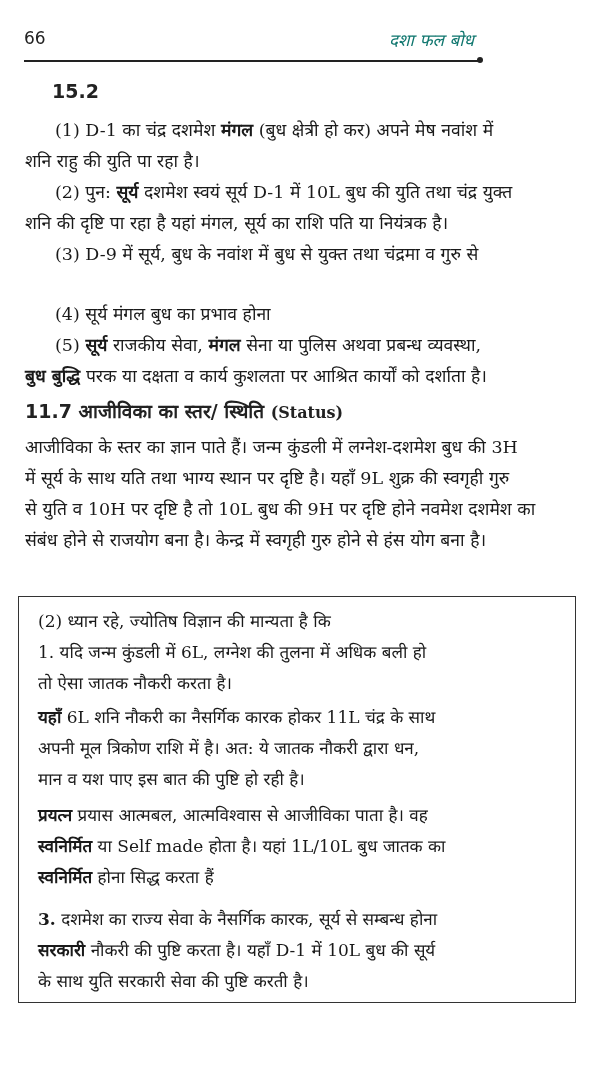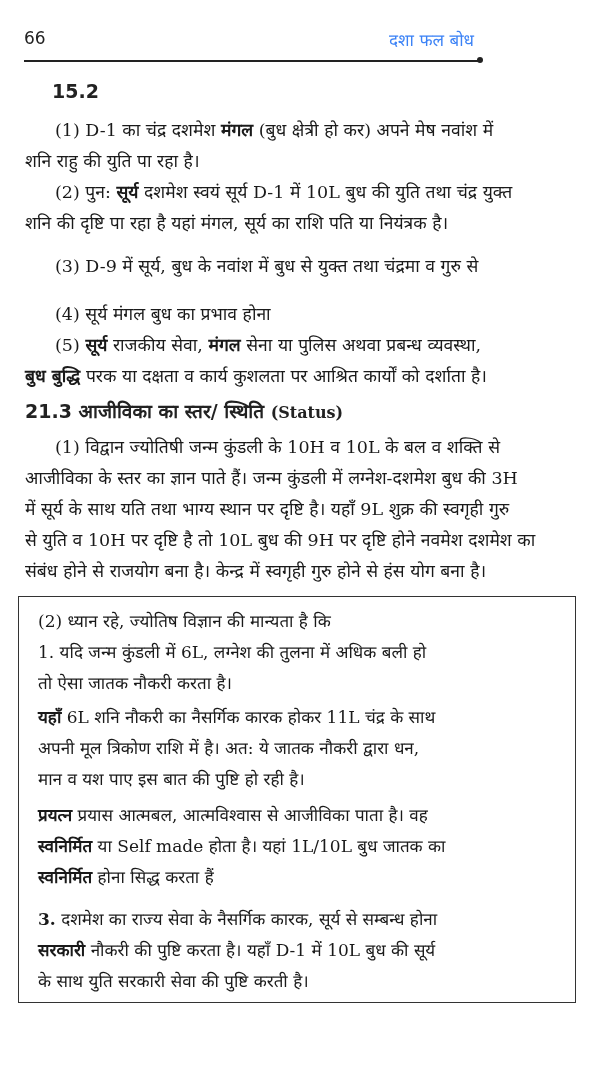--- a/index.html
+++ b/index.html
@@ -4,21 +4,21 @@
 <style>
   html, body { margin: 0; padding: 0; }
   body {
     width: 600px; height: 1068px; background: #ffffff; color: #1a1a1a;
     font-family: "DejaVu Serif", "Liberation Serif", serif;
     position: relative; overflow: hidden;
   }
   .page { position: absolute; left: 0; top: 0; width: 500px; height: 1068px; }
   .header { position: absolute; left: 24px; right: 18px; top: 28px; height: 26px; }
   .page-num { position: absolute; left: 0; top: 0; font-family: "DejaVu Sans", sans-serif; font-size: 17px; color: #222; }
-  .running-title { position: absolute; right: 8px; top: 0; font-family: "DejaVu Sans", sans-serif; font-size: 17px; color: #3b82f6; }
+  .running-title { position: absolute; right: 8px; top: 0; font-family: "DejaVu Sans", sans-serif; font-size: 17px; font-style: italic; color: #0f766e; }
   .rule { position: absolute; left: 24px; right: 20px; top: 60px; height: 0; border-top: 2px solid #222; }
   .rule-dot { position: absolute; right: 17px; top: 57px; width: 6px; height: 6px; border-radius: 50%; background: #222; }
   .sec-num { position: absolute; left: 25px; font-family: "DejaVu Sans", sans-serif; font-size: 19px; font-weight: bold; color: #222; }
   .para { position: absolute; left: 25px; width: 555px; font-size: 17.5px; line-height: 31px; text-align: justify; }
   .para .lead { padding-left: 30px; }
   .b { font-weight: bold; }
   .sec-head { position: absolute; left: 25px; top: 398px; font-family: "DejaVu Sans", sans-serif; font-size: 19px; font-weight: bold; color: #222; }
   .sec-head .en { font-family: "DejaVu Serif", serif; font-size: 16px; }
   .box { position: absolute; left: 18px; top: 596px; width: 558px; height: 407px; border: 1.5px solid #333; box-sizing: border-box; }
   .bp { position: absolute; left: 38px; width: 520px; font-size: 17px; line-height: 31px; }
@@ -40,39 +40,38 @@
   <div class="para" style="top:115px;">
     <div class="lead"><span>(1)</span><span> D-1 का चंद्र दशमेश </span><span class="b">मंगल</span><span> (बुध क्षेत्री हो कर) अपने मेष नवांश में</span></div>
     <div>शनि राहु की युति पा रहा है।</div>
   </div>
 
   <div class="para" style="top:177px;">
     <div class="lead"><span>(2)</span><span> पुन: </span><span class="b">सूर्य</span><span> दशमेश स्वयं सूर्य D-1 में 10L बुध की युति तथा चंद्र युक्त</span></div>
     <div>शनि की दृष्टि पा रहा है यहां मंगल, सूर्य का राशि पति या नियंत्रक है।</div>
   </div>
 
-  <div class="para" style="top:239px;margin-top:12px;">
+  <div class="para" style="top:239px;">
     <div class="lead"><span>(3)</span><span> D-9 में सूर्य, बुध के नवांश में बुध से युक्त तथा चंद्रमा व गुरु से</span></div>
   </div>
 
   <div class="para" style="top:299px;">
     <div class="lead"><span>(4)</span><span> सूर्य मंगल बुध का प्रभाव होना</span></div>
   </div>
 
   <div class="para" style="top:330px;">
     <div class="lead"><span>(5)</span> <span class="b">सूर्य</span><span> राजकीय सेवा, </span><span class="b">मंगल</span><span> सेना या पुलिस अथवा प्रबन्ध व्यवस्था,</span></div>
     <div><span class="b">बुध बुद्धि</span><span> परक या दक्षता व कार्य कुशलता पर आश्रित कार्यों को दर्शाता है।</span></div>
   </div>
 
   <div class="sec-head">
-    <span>21.3</span> <span>आजीविका का स्तर/ स्थिति</span> <span class="en">(Status)</span>
+    <span>11.7</span> <span>आजीविका का स्तर/ स्थिति</span> <span class="en">(Status)</span>
   </div>
 
   <div class="para" style="top:432px;">
-    <div class="lead"><span>(1)</span><span> विद्वान ज्योतिषी जन्म कुंडली के 10H व 10L के बल व शक्ति से</span></div>
     <div>आजीविका के स्तर का ज्ञान पाते हैं। जन्म कुंडली में लग्नेश-दशमेश बुध की 3H</div>
     <div>में सूर्य के साथ यति तथा भाग्य स्थान पर दृष्टि है। यहाँ 9L शुक्र की स्वगृही गुरु</div>
     <div>से युति व 10H पर दृष्टि है तो 10L बुध की 9H पर दृष्टि होने नवमेश दशमेश का</div>
     <div>संबंध होने से राजयोग बना है। केन्द्र में स्वगृही गुरु होने से हंस योग बना है।</div>
   </div>
 
   <div class="box"></div>
 
   <div class="bp" style="top:606px;">
     <div>(2) ध्यान रहे, ज्योतिष विज्ञान की मान्यता है कि</div>

